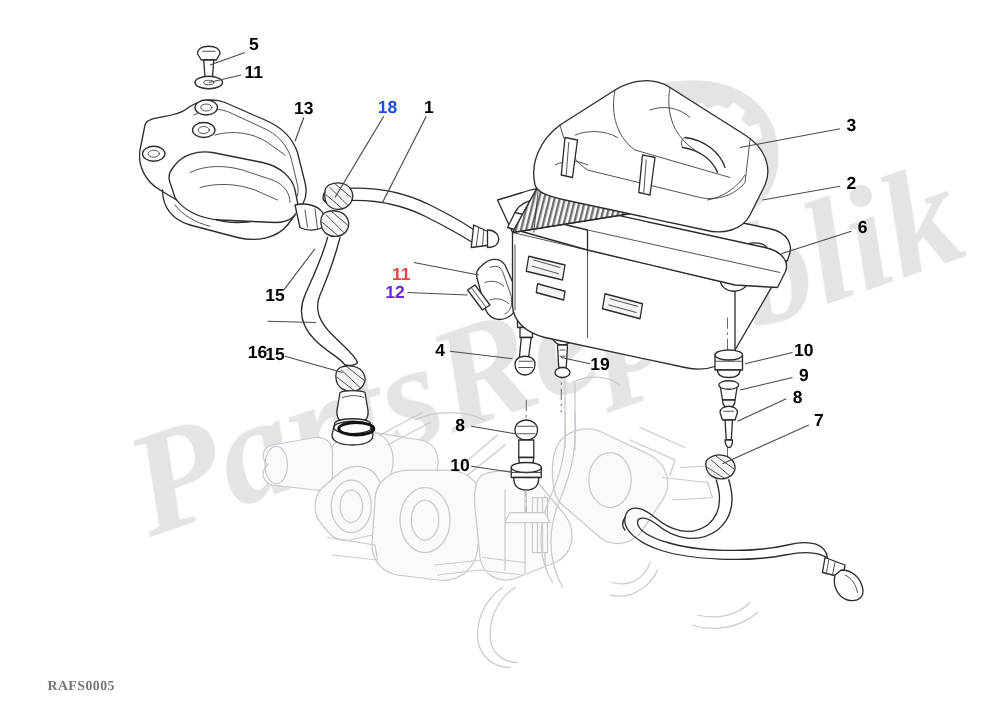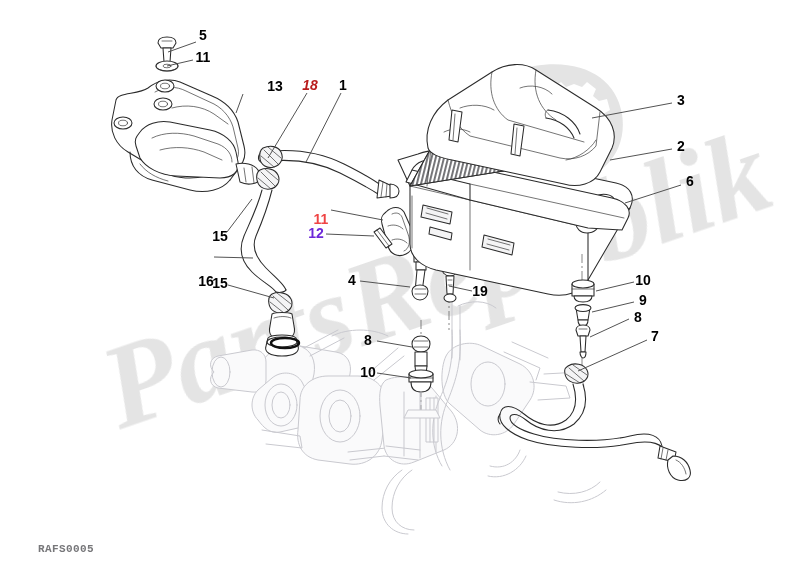--- a/index.html
+++ b/index.html
@@ -23,21 +23,21 @@
     left: 0;
     top: 0;
     width: 800px;
     height: 564px;
     display: block;
   }
   .ref-code {
     position: absolute;
     left: 10px;
     top: 543px;
-    font-family: Liberation Mono, monospace;
+    font-family: Liberation Serif, serif;
     font-size: 11px;
     font-weight: bold;
     color: #77777a;
     letter-spacing: 0.4px;
     white-space: nowrap;
     padding-left: 28px;
   }
   .callout-label {
     position: absolute;
     font-family: "Liberation Sans", sans-serif;
@@ -385,22 +385,22 @@
         <line class="lead" x1="377" y1="341" x2="412" y2="347"></line>
         <line class="lead" x1="377" y1="373" x2="411" y2="378"></line>
       </g>
   </svg>
 
   <div class="ref-code">RAFS0005</div>
 
   <div id="callout-layer">
       <div class="callout-label" style="left: 203px; top: 35px; color: rgb(0, 0, 0);">5</div>
       <div class="callout-label" style="left: 203px; top: 57px; color: rgb(0, 0, 0);">11</div>
-      <div class="callout-label" style="left: 243px; top: 86px; color: rgb(0, 0, 0); margin-left: 32px;">13</div>
-      <div class="callout-label" style="left: 310px; top: 85px; color: #b91c1c; font-style: italic;">18</div>
+      <div class="callout-label" style="left: 243px; top: 86px; color: rgb(0, 0, 0);">13</div>
+      <div class="callout-label" style="left: 310px; top: 85px; color: #1d4ed8;">18</div>
       <div class="callout-label" style="left: 343px; top: 85px; color: rgb(0, 0, 0);">1</div>
       <div class="callout-label" style="left: 681px; top: 100px; color: rgb(0, 0, 0);">3</div>
       <div class="callout-label" style="left: 681px; top: 146px; color: rgb(0, 0, 0);">2</div>
       <div class="callout-label" style="left: 690px; top: 181px; color: rgb(0, 0, 0);">6</div>
       <div class="callout-label" style="left: 321px; top: 208px; color: #ef4444; margin-top: 11px;">11</div>
       <div class="callout-label" style="left: 316px; top: 233px; color: #6d28d9;">12</div>
       <div class="callout-label" style="left: 220px; top: 236px; color: rgb(0, 0, 0);">15</div>
       <div class="callout-label" style="left: 206px; top: 257px; color: rgb(0, 0, 0); margin-top: 24px;">16</div>
       <div class="callout-label" style="left: 220px; top: 283px; color: rgb(0, 0, 0);">15</div>
       <div class="callout-label" style="left: 352px; top: 280px; color: rgb(0, 0, 0);">4</div>

